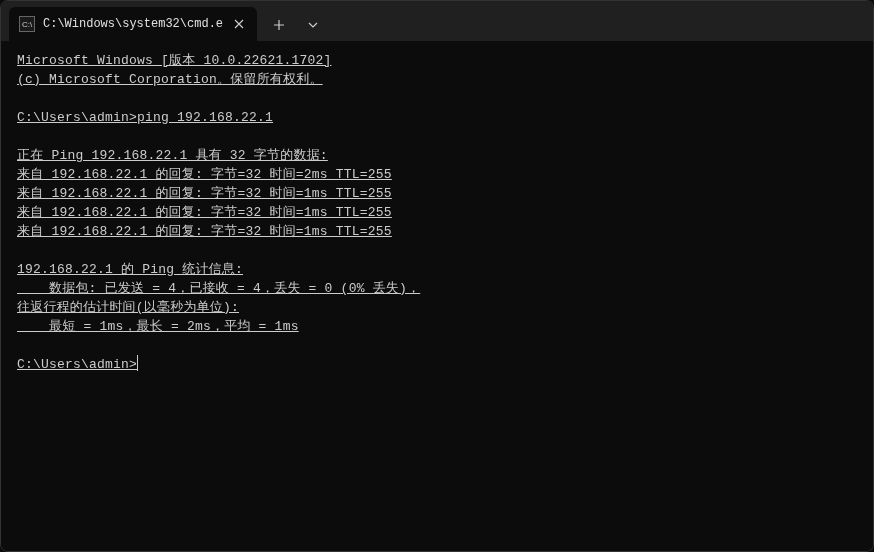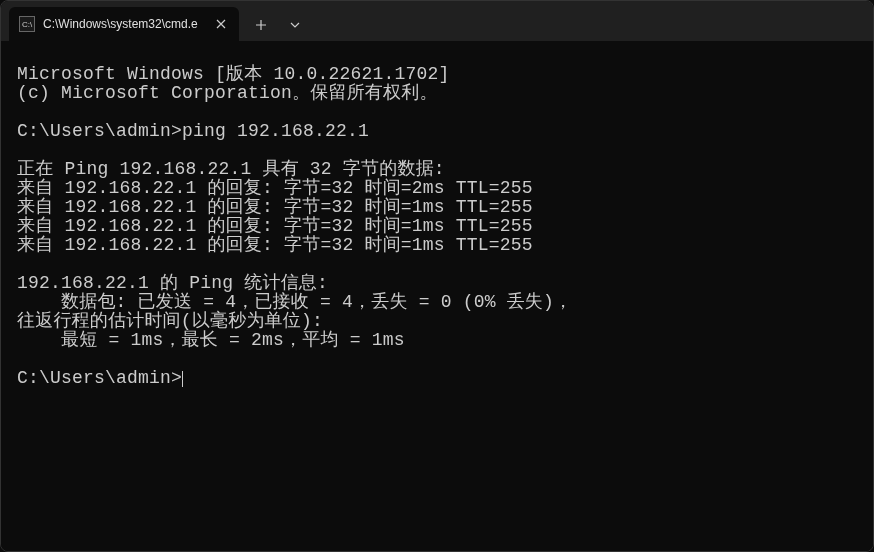--- a/index.html
+++ b/index.html
@@ -53,21 +53,21 @@
       justify-content: center;
       font-size: 8px;
       color: #ccc;
       font-family: sans-serif;
     }
     .tab-title {
       flex: 1;
       white-space: nowrap;
       overflow: hidden;
       text-overflow: ellipsis;
-      font-family: Liberation Sans, sans-serif;
+      font-family: Liberation Mono, monospace;
     }
     .tab-close {
       width: 16px;
       height: 16px;
       display: flex;
       align-items: center;
       justify-content: center;
       color: #ccc;
       font-size: 14px;
       cursor: pointer;
@@ -91,29 +91,30 @@
       margin-top: 4px;
       display: flex;
       align-items: center;
       justify-content: center;
       color: #ccc;
       font-size: 10px;
       cursor: pointer;
       border-radius: 4px;
     }
     .terminal-area {
-      padding: 24px 16px;
+      padding: 10px 16px;
       color: #cccccc;
-      font-size: 18px;
+      font-size: 13px;
       line-height: 19px;
       white-space: pre;
       cursor: text;
       height: calc(100% - 40px);
       background: #0c0c0c;
       letter-spacing: 0.2px;
+      text-decoration: underline;
     }
     .cursor {
       display: inline-block;
       width: 1px;
       height: 16px;
       background: #cccccc;
       vertical-align: text-bottom;
       margin-bottom: 1px;
     }
   </style>

